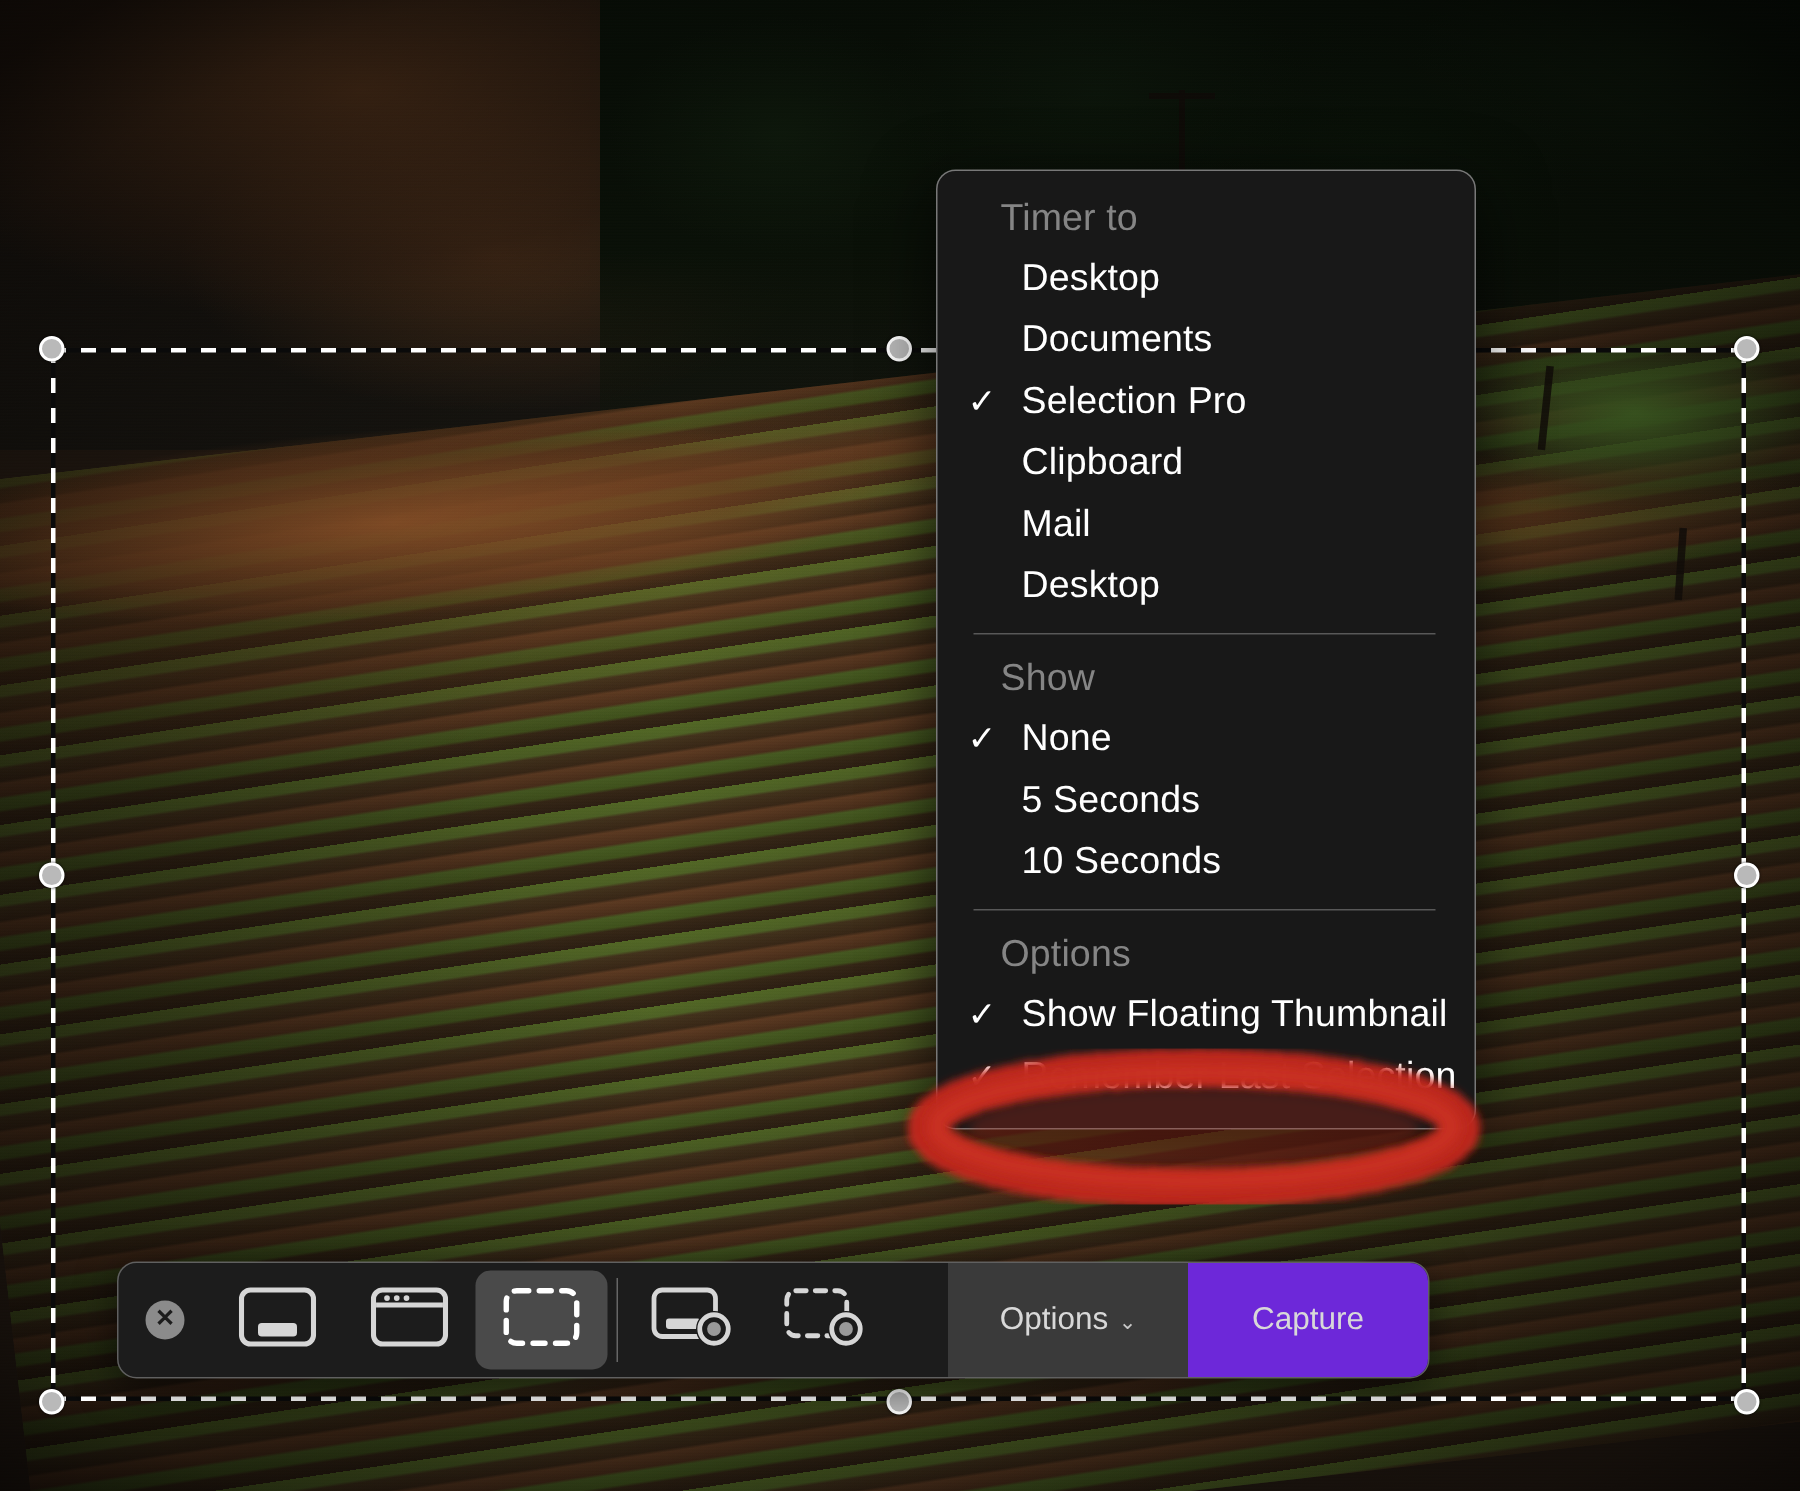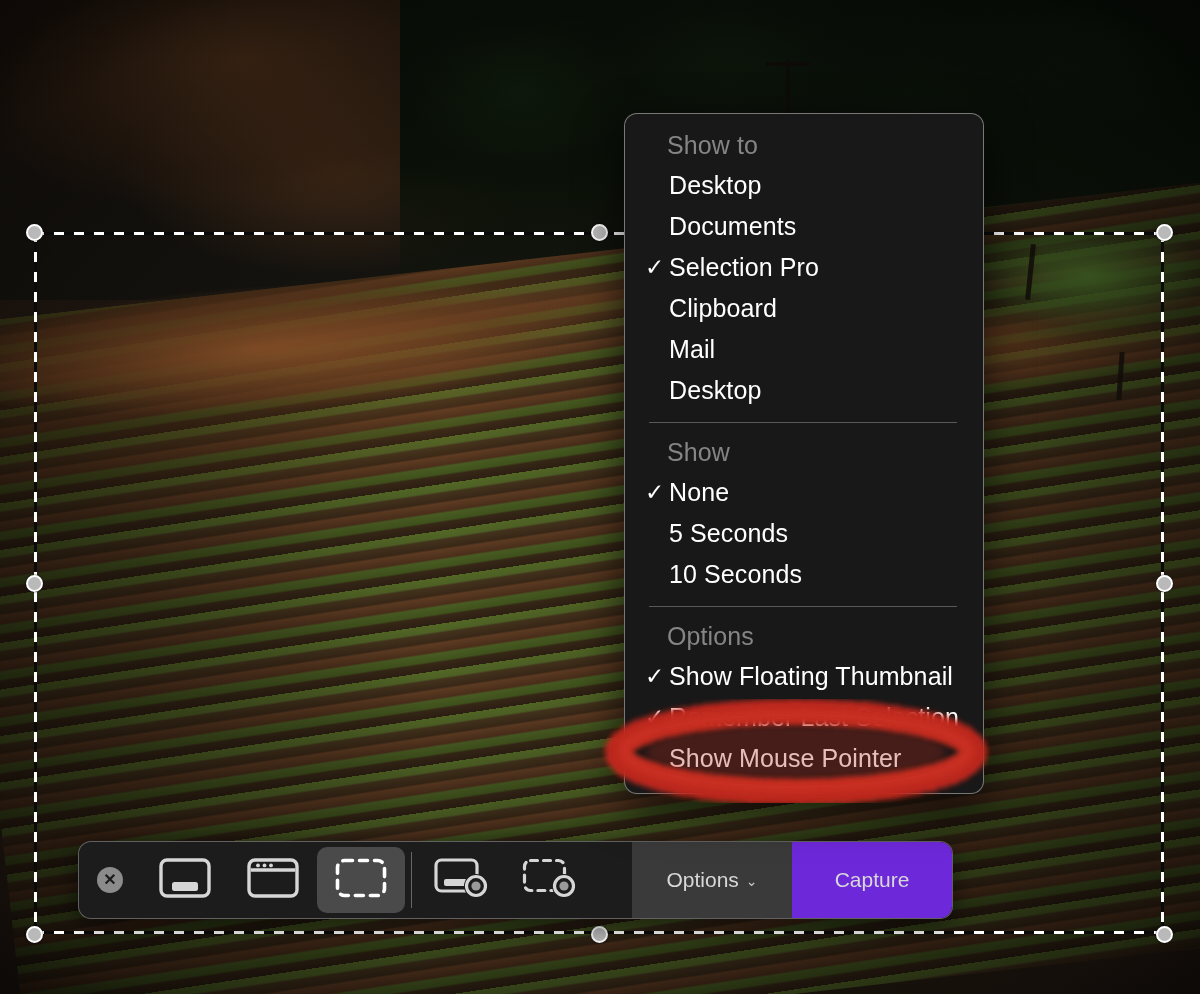--- a/index.html
+++ b/index.html
@@ -214,21 +214,21 @@
     padding-left: 20px;
     letter-spacing: 0.1px;
   }
   .menu-check {
     width: 22px;
     font-size: 23px;
     line-height: 1;
     color: #ffffff;
     flex: 0 0 22px;
   }
-  .menu-label { margin-left: 2px; white-space: nowrap; }
+  .menu-label { margin-left: 14px; white-space: nowrap; }
   .menu-divider {
     height: 1px;
     background: rgba(255,255,255,0.28);
     margin: 11px 26px 10px 24px;
   }
 
   
   .annotation {
     position: absolute;
     left: 596px; top: 699px;
@@ -340,21 +340,21 @@
         <span class="chev">⌄</span>
       </div>
       <div class="tb-btn capture">
         <span>Capture</span>
       </div>
     </div>
   </div>
 
   <div class="menu">
 
-    <div class="menu-header">Show to</div>
+    <div class="menu-header">Timer to</div>
 
     <div class="menu-item">
       <span class="menu-check"></span>
       <span class="menu-label">Desktop</span>
     </div>
     <div class="menu-item">
       <span class="menu-check"></span>
       <span class="menu-label">Documents</span>
     </div>
     <div class="menu-item">
@@ -395,24 +395,20 @@
 
     <div class="menu-header">Options</div>
 
     <div class="menu-item">
       <span class="menu-check">✓</span>
       <span class="menu-label">Show Floating Thumbnail</span>
     </div>
     <div class="menu-item">
       <span class="menu-check">✓</span>
       <span class="menu-label">Remember Last Selection</span>
-    </div>
-    <div class="menu-item">
-      <span class="menu-check"></span>
-      <span class="menu-label">Show Mouse Pointer</span>
     </div>
   </div>
 
   <div class="annotation">
     <svg width="400" height="104" viewBox="0 0 400 104">
       <defs>
         <filter id="fuzz" x="-25%" y="-40%" width="150%" height="180%">
           <feTurbulence type="fractalNoise" baseFrequency="0.75" numOctaves="3" seed="7" result="noise"></feTurbulence>
           <feDisplacementMap in="SourceGraphic" in2="noise" scale="9" xChannelSelector="R" yChannelSelector="G" result="disp"></feDisplacementMap>
           <feGaussianBlur in="disp" stdDeviation="2.4"></feGaussianBlur>

